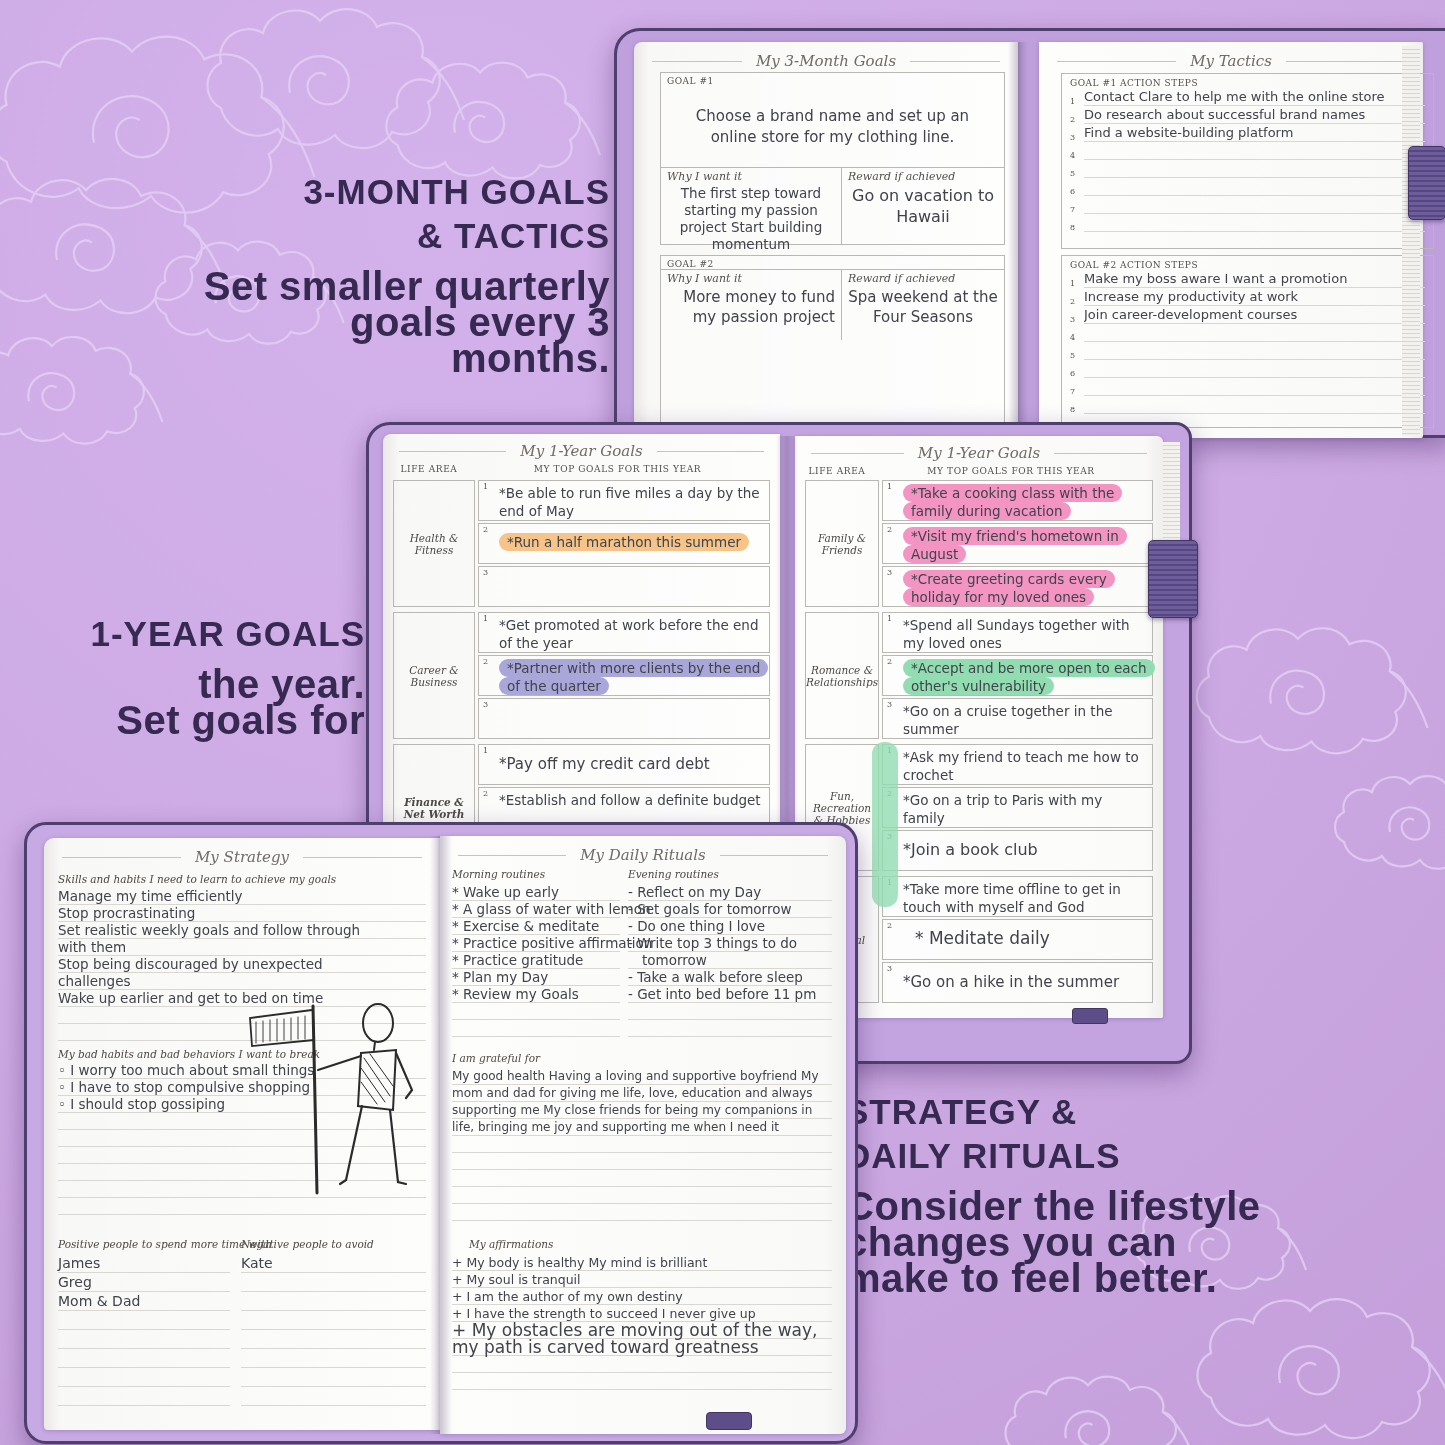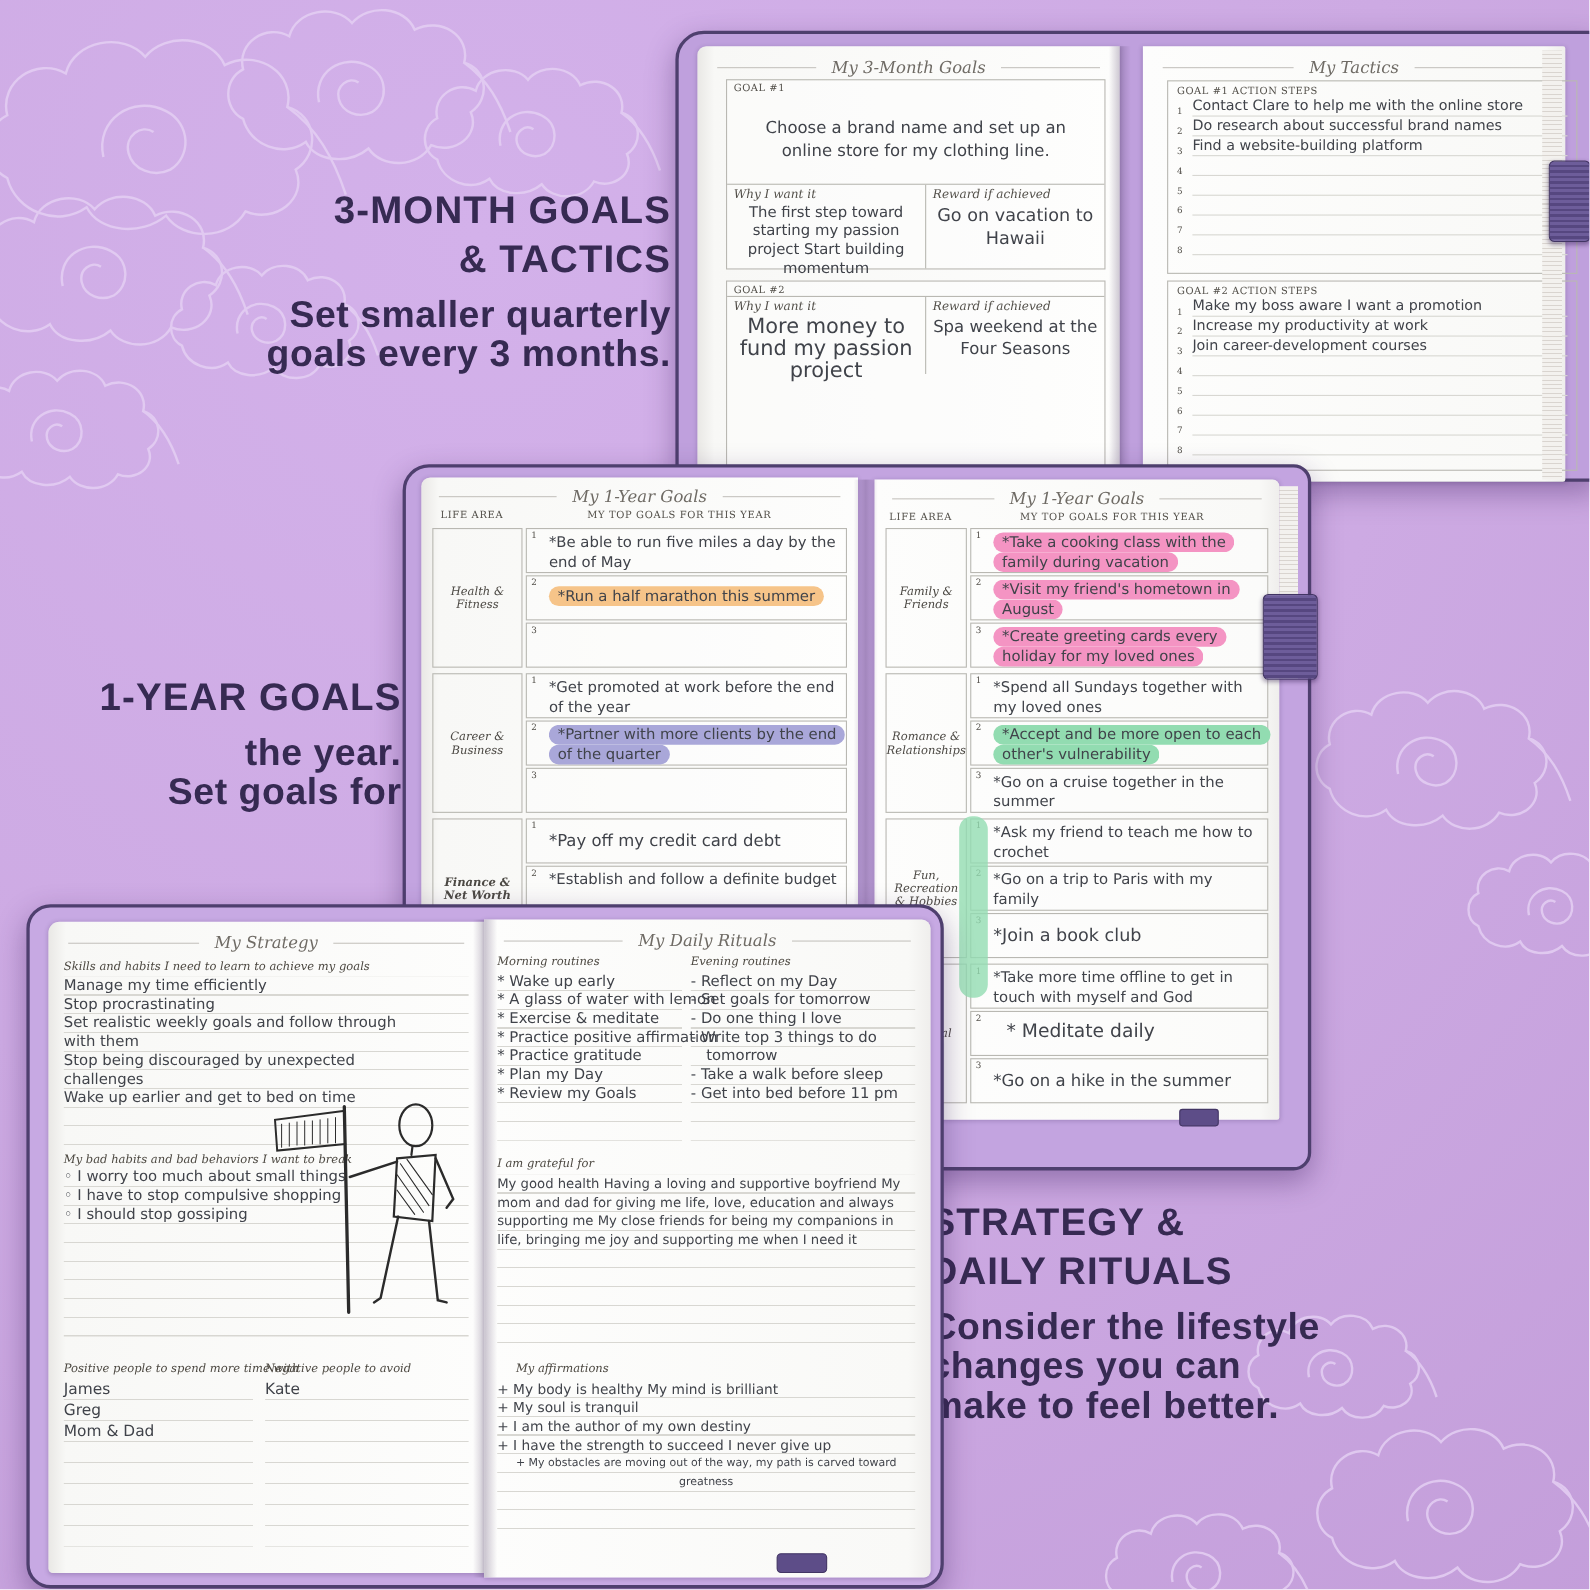--- a/index.html
+++ b/index.html
@@ -4,21 +4,21 @@
 <style>
   html,body{margin:0;padding:0;}
   .canvas{position:relative;width:1445px;height:1445px;overflow:hidden;
     background:radial-gradient(130% 130% at 30% 15%, #d3b1ea 0%, #cdaae3 45%, #c09ad7 100%);
     font-family:"Liberation Sans",sans-serif;}
   .abs{position:absolute;}
 
   
   .caption{color:#362a52;}
   .cap-title{font-weight:bold;font-size:35px;line-height:44px;letter-spacing:1px;font-family:"Liberation Sans",sans-serif;}
-  .cap-sub{font-weight:bold;font-size:34px;line-height:36px;letter-spacing:.5px;margin-top:10px;}
+  .cap-sub{font-weight:bold;font-size:40px;line-height:36px;letter-spacing:.5px;margin-top:10px;}
 
   
   .cover{position:absolute;inset:0;background:#bfa0dd;border:3px solid #4e3f6e;
     box-shadow:0 10px 26px rgba(58,30,92,.38);}
   .page{position:absolute;background:linear-gradient(to bottom,#fbfbfa 0%,#f6f6f4 90%,#ededea 100%);
     box-shadow:0 1px 4px rgba(60,40,90,.25);}
   .pg-left{background:linear-gradient(to right,#e9e8e5 0%,#f8f8f6 4%,#fdfdfc 100%);}
   .pg-right{background:linear-gradient(to left,#efeeec 0%,#f9f9f7 5%,#fdfdfc 100%);}
   .spine{position:absolute;background:linear-gradient(to right,rgba(80,60,100,0) 0%,rgba(80,60,100,.28) 50%,rgba(80,60,100,0) 100%);}
   .fore-edge{position:absolute;background:repeating-linear-gradient(to bottom,#f3f1ee 0 3px,#d9d4cf 3px 4px);}
@@ -150,21 +150,21 @@
             <div class="subtxt hw" style="font-size:16px;line-height:21px;">Go on vacation to Hawaii</div>
           </div>
         </div>
       </div>
 
       <div class="gbox" style="left:26px;top:213px;width:343px;height:180px;">
         <div class="lbl" style="padding:3px 6px 0 6px;">GOAL #2</div>
         <div class="gsplit" style="height:70px;">
           <div class="sub why">
             <div class="lbl-i">Why I want it</div>
-            <div class="subtxt hw" style="font-size:19px;line-height:20px;">More money to fund my passion project</div>
+            <div class="subtxt hw" style="font-size:15px;line-height:20px;text-align:right;">More money to fund my passion project</div>
           </div>
           <div class="sub reward">
             <div class="lbl-i">Reward if achieved</div>
             <div class="subtxt hw" style="font-size:15px;line-height:20px;">Spa weekend at the Four Seasons</div>
           </div>
         </div>
       </div>
     </div>
 
     <div class="page pg-right" style="left:425px;top:14px;width:384px;height:396px;border-radius:0 2px 2px 0;">
@@ -483,21 +483,21 @@
       <div class="abs slbl" style="left:12px;top:216px;">I am grateful for</div>
       <div class="abs rules" style="left:12px;top:232px;width:380px;height:153px;">
         <div class="para hw">My good health Having a loving and supportive boyfriend My mom and dad for giving me life, love, education and always supporting me My close friends for being my companions in life, bringing me joy and supporting me when I need it</div>
       </div>
       <div class="abs slbl" style="left:12px;top:402px;margin-left:17px;">My affirmations</div>
       <div class="abs rules" style="left:12px;top:418px;width:380px;height:136px;">
         <div class="para hw" style="font-size:12.5px;">+ My body is healthy My mind is brilliant</div>
         <div class="para hw" style="font-size:12.5px;">+ My soul is tranquil</div>
         <div class="para hw" style="font-size:12.5px;">+ I am the author of my own destiny</div>
         <div class="para hw" style="font-size:12.5px;">+ I have the strength to succeed I never give up</div>
-        <div class="para hw" style="font-size:10px;text-align:center;">+ My obstacles are moving out of the way, my path is carved toward greatness</div>
+        <div class="para hw" style="font-size:17px;">+ My obstacles are moving out of the way, my path is carved toward greatness</div>
       </div>
     </div>
 
     <div class="spine" style="left:406px;top:14px;width:22px;height:598px;"></div>
     <div class="tab" style="left:682px;top:590px;width:44px;height:16px;border-radius:4px;"></div>
   </div>
 
 </div>
 
 </body></html>

